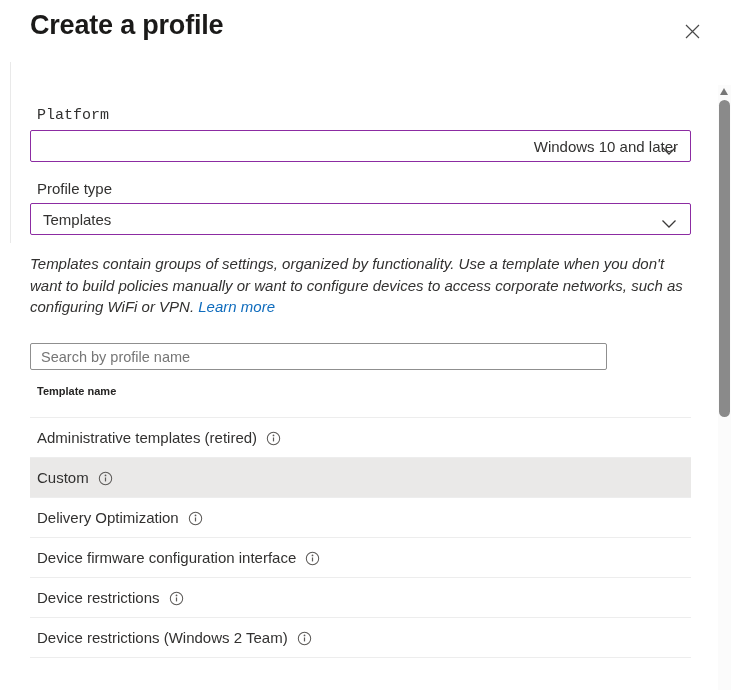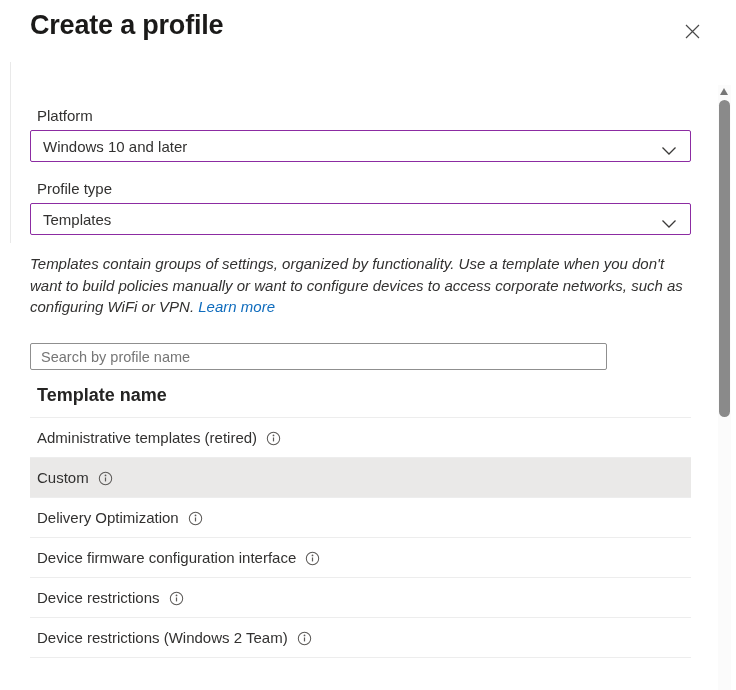--- a/index.html
+++ b/index.html
@@ -26,21 +26,21 @@
   .desc{
     position:absolute;left:30px;top:253px;width:658px;font-size:15px;line-height:21.5px;color:#323130;font-style:italic;
   }
   .desc a{color:#0f6cbd;text-decoration:none;cursor:pointer;}
   .search-box{
     position:absolute;left:30px;top:343px;width:577px;height:27px;box-sizing:border-box;
     border:1px solid #8f8f8f;border-radius:2px;padding:0 10px;font-size:14.5px;
     font-family:"Liberation Sans",sans-serif;color:#323130;outline:none;
   }
   .search-box::placeholder{color:#767676;opacity:1;}
-  .tbl-header{position:absolute;left:37px;top:385px;font-size:18px;font-weight:700;color:#252423;}
+  .tbl-header{position:absolute;left:37px;top:385px;font-size:11px;font-weight:700;color:#252423;}
   .tlist{position:absolute;left:30px;top:417px;width:661px;border-top:1px solid #ededed;}
   .trow{
     height:39px;border-bottom:1px solid #ededed;display:flex;align-items:center;
     padding-left:7px;font-size:15px;color:#323130;cursor:pointer;
   }
   .trow.selected{background:#eae9e8;}
   .info-ic{display:inline-flex;margin-left:9px;position:relative;top:1px;cursor:pointer;}
   .scroll-track{position:absolute;left:718px;top:85px;width:13px;height:605px;background:#fbfbfb;}
   .scroll-up{
     position:absolute;left:2px;top:3px;width:0;height:0;
@@ -62,22 +62,22 @@
   <button class="close-btn" aria-label="Close">
     <span style="display:inline-flex;">
       <svg width="17" height="17" viewBox="0 0 17 17">
           <path d="M2 2l13 13M15 2L2 15" stroke="#4a4a4a" stroke-width="1.2" fill="none"></path>
         </svg>
     </span>
   </button>
 
   <div class="artifact-line"></div>
 
-  <div class="field-label" style="top:107px;">Platform</div>
-  <div class="dropdown" style="top:130px;">
+  <div class="field-label" style="top:107px;font-family:Liberation Mono, monospace;">Platform</div>
+  <div class="dropdown" style="top:130px;justify-content:flex-end;">
     <span>Windows 10 and later</span>
     <span class="chev">
       <svg width="16" height="10" viewBox="0 0 16 10">
           <path d="M1.5 1.5L8 8l6.5-6.5" fill="none" stroke="#3b3a39" stroke-width="1.3"></path>
         </svg>
     </span>
   </div>
 
   <div class="field-label" style="top:180px;">Profile type</div>
   <div class="dropdown" style="top:203px;">

